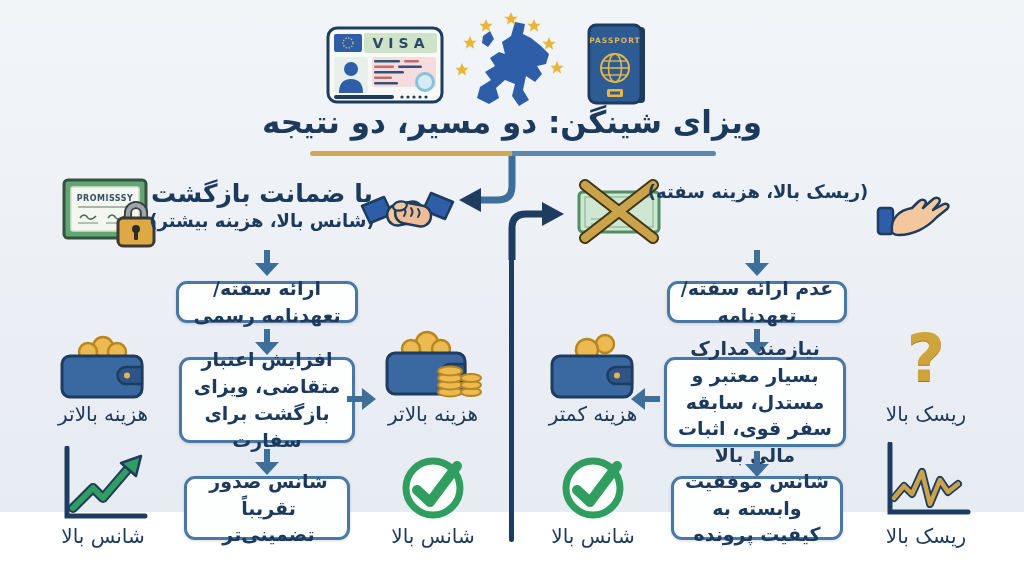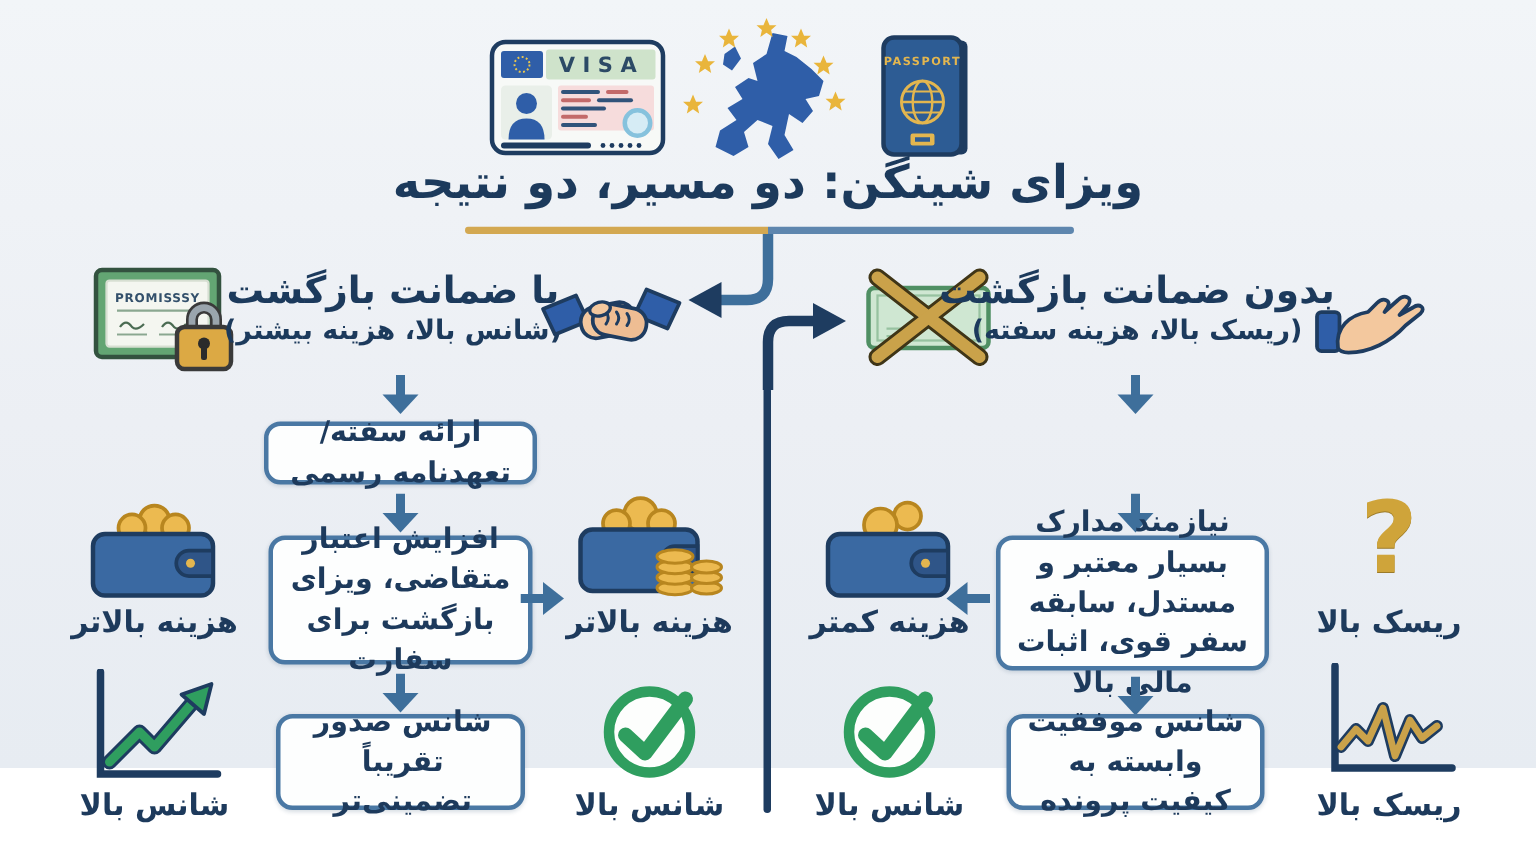--- a/index.html
+++ b/index.html
@@ -12,21 +12,21 @@
   .underline{display:flex;height:5px;border-radius:3px;overflow:hidden;}
   .underline .gold{background:#d3a851;width:202px;height:5px;}
   .underline .blue{background:#5e86ae;width:204px;height:5px;}
   .path-heading{display:flex;flex-direction:column;align-items:center;color:#1c3a5c;justify-content:space-between;}
   .path-heading .h1{font-size:25px;font-weight:bold;white-space:nowrap;line-height:1.15;}
   .path-heading .h2{font-size:18px;font-weight:bold;white-space:nowrap;line-height:1.3;}
   .box{border:3px solid #4a78a4;border-radius:11px;background:#fdfefe;color:#1d3a5c;
     font-weight:bold;font-size:19px;line-height:1.42;display:flex;align-items:center;
     justify-content:center;text-align:center;padding:4px 9px;box-sizing:border-box;
     box-shadow:0 1px 3px rgba(30,60,96,.18);}
-  .outcome-label{font-size:20px;font-weight:bold;color:#1d3a5c;text-align:center;width:130px;}
+  .outcome-label{font-size:20px;font-weight:normal;color:#1d3a5c;text-align:center;width:130px;}
   .divider{width:5px;background:#1e3c60;border-radius:3px;}
   .qmark{font-size:66px;font-weight:bold;color:#cfa43a;text-align:center;width:64px;line-height:1;
     text-shadow:0 1px 0 #9b7a28;}
 </style>
 </head>
 <body>
 
 <div class="canvas">
 
   <div class="abs" style="left:326px;top:26px;">
@@ -146,21 +146,20 @@
       <circle cx="44" cy="33" r="7" fill="none" stroke="#97c2a0" stroke-width="1.5"></circle>
       <path d="M16,41 h24 M16,46 h18" stroke="#97c2a0" stroke-width="1.5"></path>
       <path d="M10,7 L78,60" stroke="#3f3517" stroke-width="12" stroke-linecap="round"></path>
       <path d="M78,7 L10,60" stroke="#3f3517" stroke-width="12" stroke-linecap="round"></path>
       <path d="M10,7 L78,60" stroke="#caa24a" stroke-width="8" stroke-linecap="round"></path>
       <path d="M78,7 L10,60" stroke="#caa24a" stroke-width="8" stroke-linecap="round"></path>
     </svg>
   </div>
 
   <div class="abs path-heading rtl" style="left:648px;top:180px;width:220px;">
-    <span class="h1">بدون ضمانت بازگشت</span>
     <span class="h2">(ریسک بالا، هزینه سفته)</span>
   </div>
 
   <div class="abs" style="left:876px;top:188px;">
     <svg width="84" height="54" viewBox="0 0 84 54">
       <rect x="2" y="20" width="15" height="26" rx="3" fill="#2f5ea8" stroke="#1e3c60" stroke-width="2.5"></rect>
       <path d="M16,44 C14,30 24,22 36,20 L42,14 C46,10 52,12 49,17 L47,20 L56,12 C60,8 66,10 63,15 L57,22 L66,17 C70,14 75,17 71,21 L61,29 C51,40 37,47 23,47 C19,47 17,46 16,44 Z" fill="#f3c89e" stroke="#1e3c60" stroke-width="2.5" stroke-linejoin="round"></path>
     </svg>
   </div>
 
@@ -194,20 +193,21 @@
         <polygon points="15,1 15,23 29,12" fill="#3e6f9b"></polygon>
       </svg>
   </div>
 
   <div class="abs" style="left:744px;top:250px;">
     <svg width="26" height="27">
         <rect x="10" y="0" width="6" height="14" fill="#3e6f9b"></rect>
         <polygon points="1,13 25,13 13,26" fill="#3e6f9b"></polygon>
       </svg>
   </div>
+  <div class="abs box rtl" style="left:667px;top:281px;width:180px;height:42px;">عدم ارائه سفته/تعهدنامه</div>
 
   <div class="abs" style="left:744px;top:329px;">
     <svg width="26" height="27">
         <rect x="10" y="0" width="6" height="14" fill="#3e6f9b"></rect>
         <polygon points="1,13 25,13 13,26" fill="#3e6f9b"></polygon>
       </svg>
   </div>
   <div class="abs box rtl" style="left:664px;top:357px;width:182px;height:90px;">نیازمند مدارک بسیار معتبر و مستدل، سابقه سفر قوی، اثبات مالی بالا</div>
 
   <div class="abs" style="left:744px;top:451px;">

